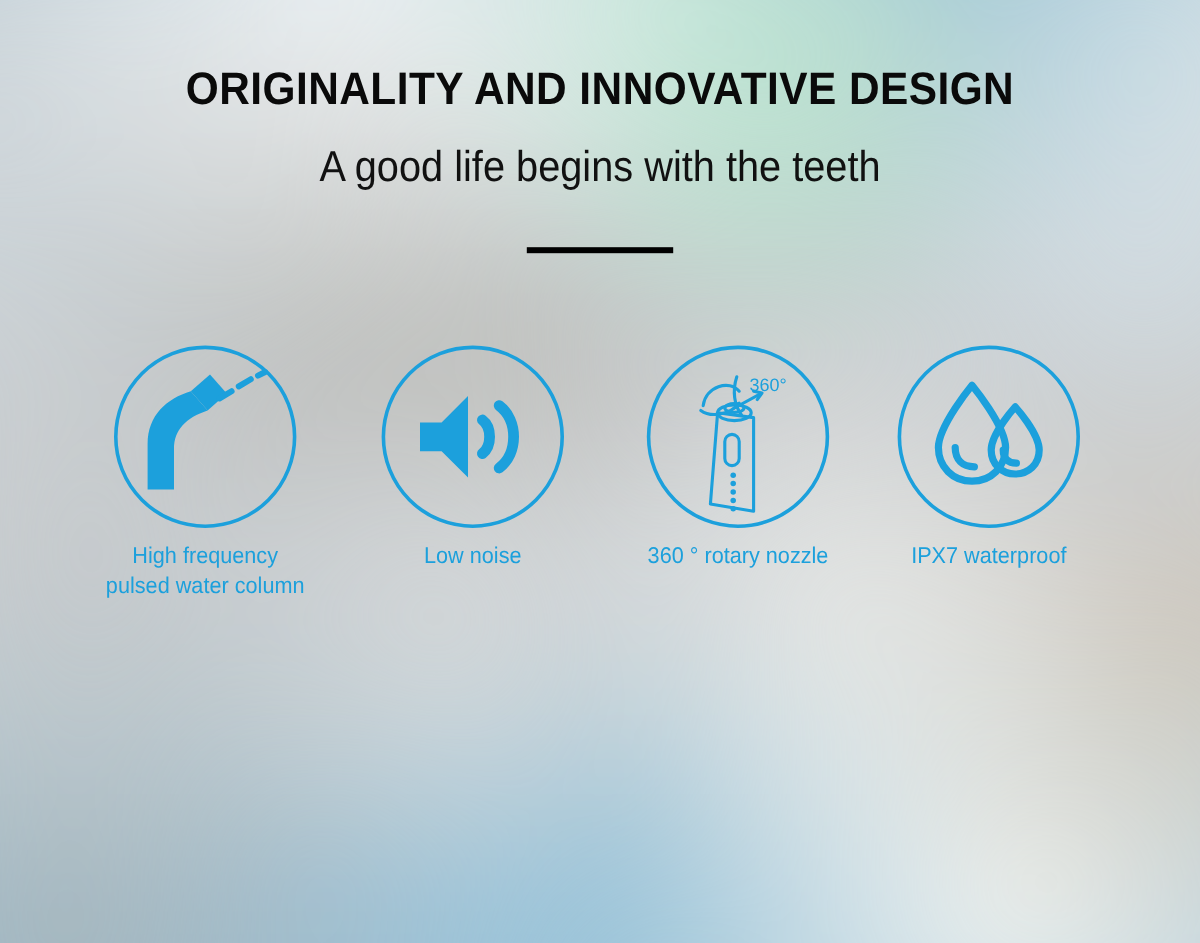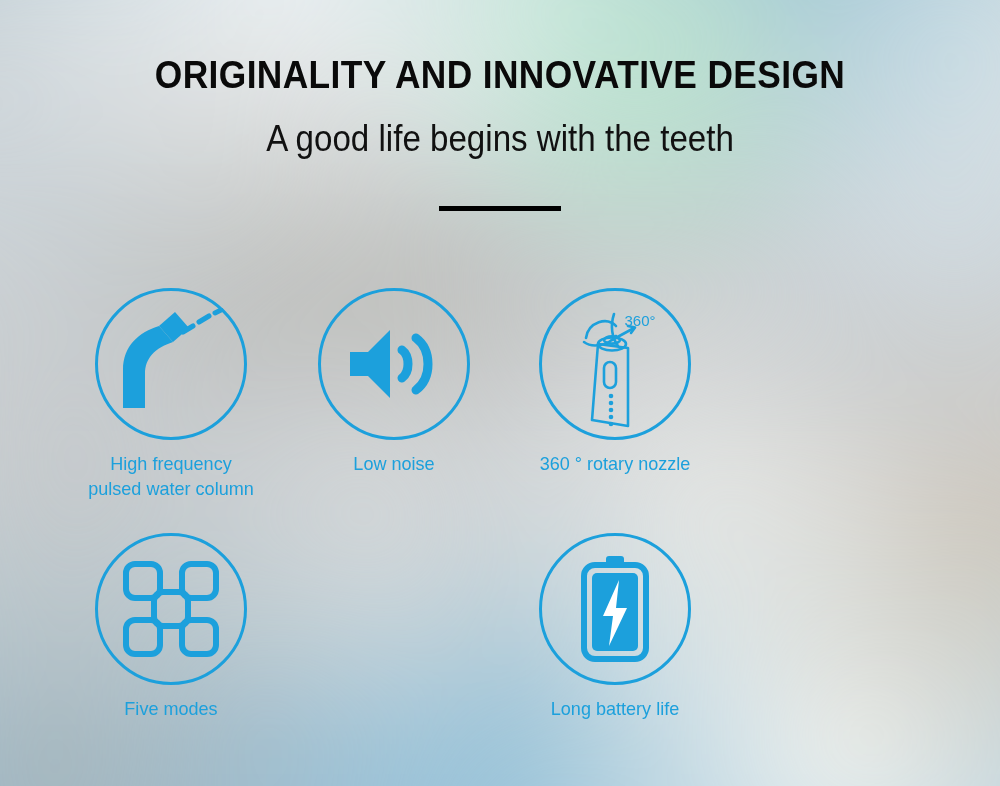--- a/index.html
+++ b/index.html
@@ -223,51 +223,39 @@
                 <circle cx="57" cy="110" r="2.3"></circle>
                 <circle cx="57" cy="117" r="2.3"></circle>
                 <circle cx="57" cy="124" r="2.3"></circle>
               </g>
               <text x="86" y="26" font-family="'Liberation Sans', sans-serif" font-size="15" fill="#1ca0dc" text-anchor="middle">360°</text>
             </svg>
           </div>
           <div class="label">360 ° rotary nozzle</div>
         </div>
 
+        <div class="cell c3">
+          <div class="circle">
+            <svg width="100" height="94" viewBox="0 0 100 94">
+              <g fill="none" stroke="#1ca0dc" stroke-width="6" stroke-linecap="round" stroke-linejoin="round">
+                <path d="M36 4 C36 4 8 38 8 56 C8 72 20 84 36 84 C52 84 64 72 64 56 C64 38 36 4 36 4 Z"></path>
+                <path d="M22 56 C22 66 28 72 38 72"></path>
+                <path d="M72 22 C72 22 52 44 52 58 C52 70 61 78 72 78 C83 78 92 70 92 58 C92 44 72 22 72 22 Z"></path>
+                <path d="M62 58 C62 65 66 69 73 69"></path>
+              </g>
+            </svg>
+          </div>
+          <div class="label">IPX7 waterproof</div>
+        </div>
 
       </div>
 
       <div class="row">
 
-        <div class="cell c0">
-          <div class="circle">
-            <svg width="100" height="100" viewBox="0 0 100 100">
-              <g fill="none" stroke="#1ca0dc" stroke-width="6" stroke-linejoin="round">
-                <rect x="5" y="5" width="34" height="34" rx="9"></rect>
-                <rect x="61" y="5" width="34" height="34" rx="9"></rect>
-                <rect x="5" y="61" width="34" height="34" rx="9"></rect>
-                <rect x="61" y="61" width="34" height="34" rx="9"></rect>
-                <rect x="33" y="33" width="34" height="34" rx="9"></rect>
-              </g>
-            </svg>
-          </div>
-          <div class="label">Five modes</div>
-        </div>
-
-
-        <div class="cell c2">
-          <div class="circle">
-            <svg width="68" height="106" viewBox="0 0 68 106">
-              <rect x="25" y="0" width="18" height="10" rx="3" fill="#1ca0dc"></rect>
-              <rect x="3" y="9" width="62" height="94" rx="11" fill="none" stroke="#1ca0dc" stroke-width="6"></rect>
-              <rect x="11" y="17" width="46" height="78" rx="5" fill="#1ca0dc"></rect>
-              <path d="M38 24 L22 60 L32 60 L28 90 L46 52 L35 52 Z" fill="#ffffff"></path>
-            </svg>
-          </div>
-          <div class="label">Long battery life</div>
-        </div>
+
+
 
 
       </div>
 
     </div>
   </div>
 </div>
 
 </body></html>

